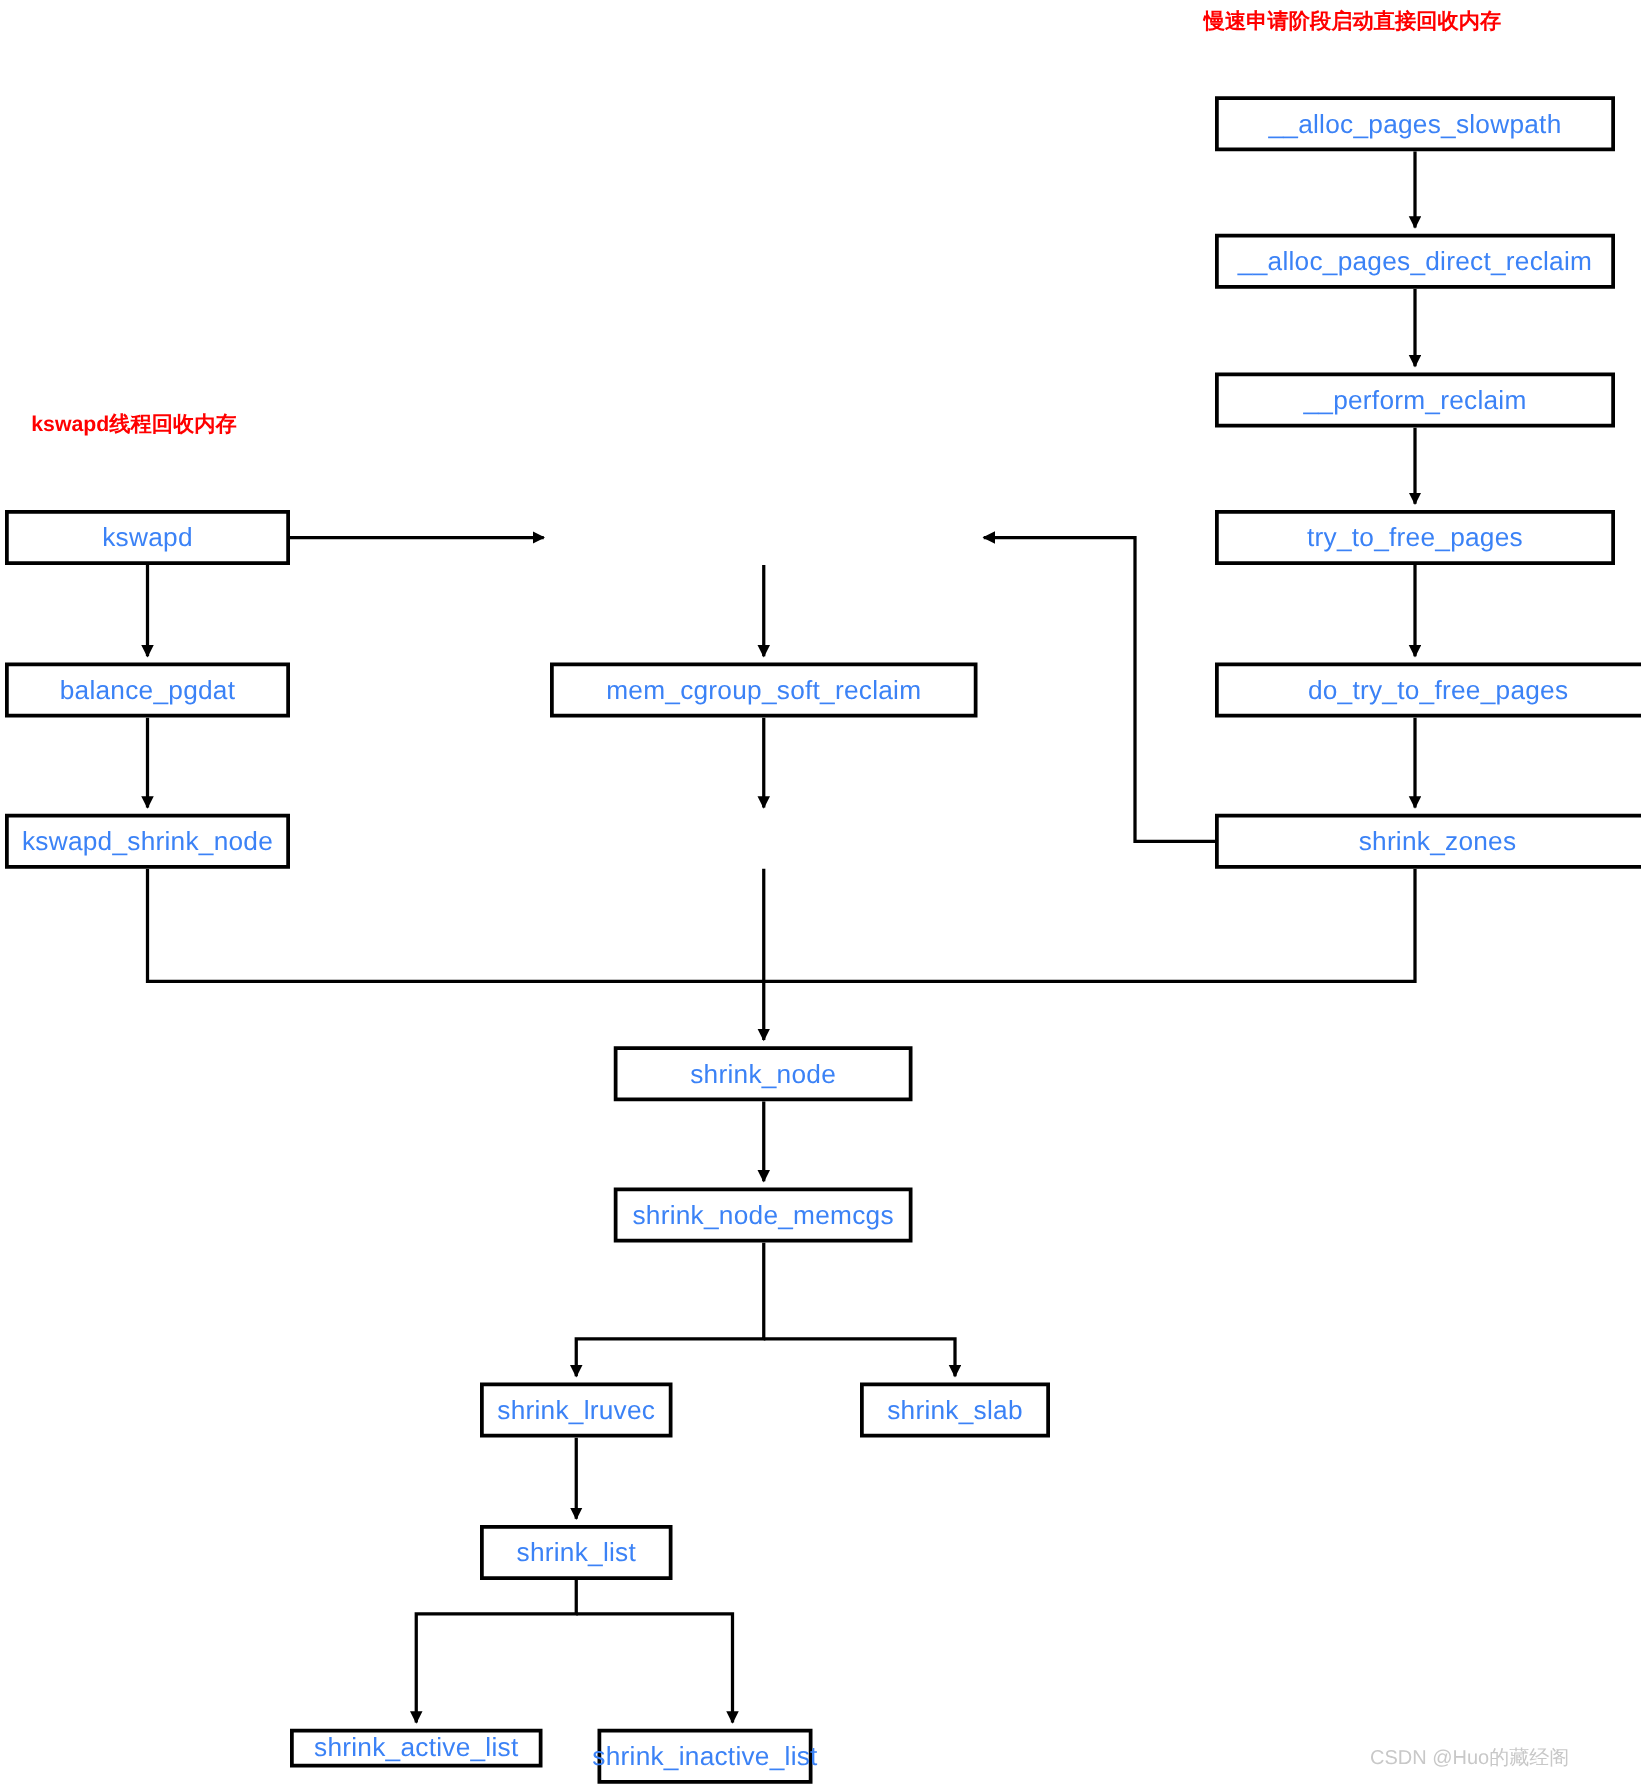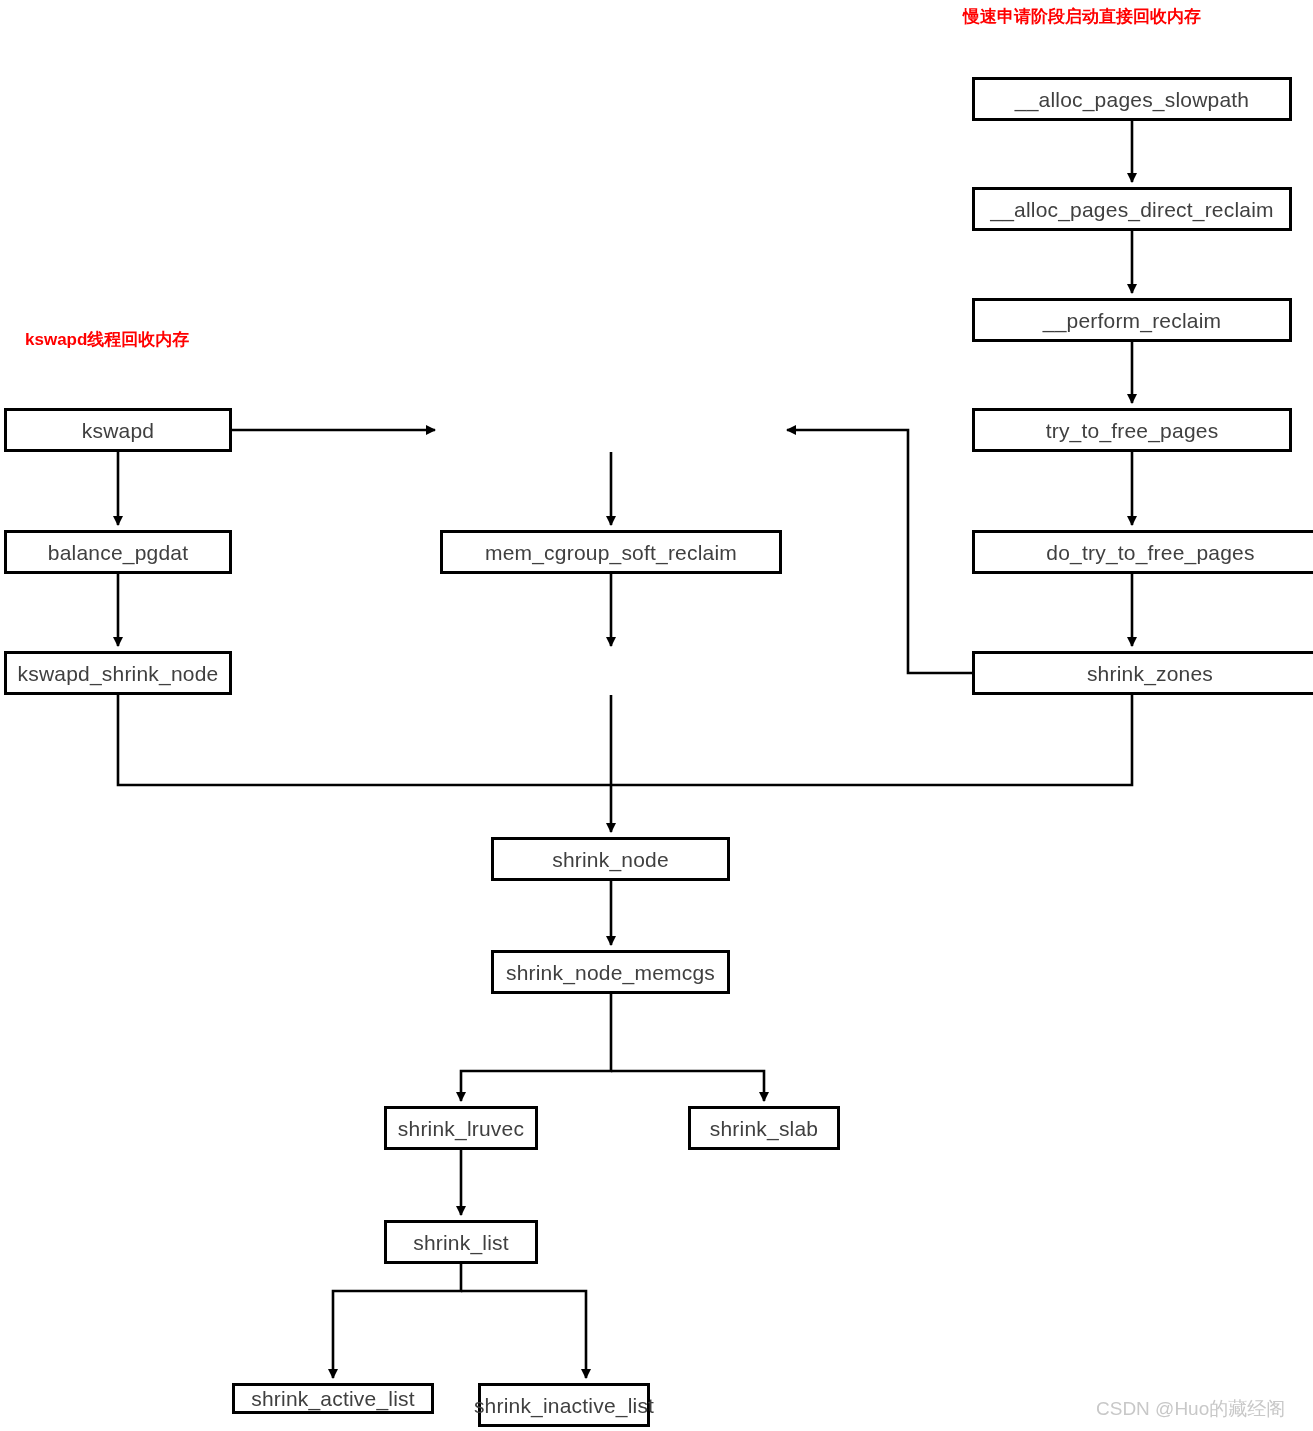--- a/index.html
+++ b/index.html
@@ -24,42 +24,42 @@
     top: 0;
     width: 1313px;
     height: 1431px;
     pointer-events: none;
   }
   .node {
     position: absolute;
     box-sizing: border-box;
     border: 3px solid #000000;
     background: #ffffff;
-    color: #404040;
+    color: #3b82f6;
     display: flex;
     align-items: center;
     justify-content: center;
     font-size: 21px;
     line-height: 1;
     letter-spacing: 0.2px;
     white-space: nowrap;
     z-index: 2;
   }
   .annotation {
     position: absolute;
     color: #ff0000;
     font-size: 17px;
     font-weight: 700;
     white-space: nowrap;
     z-index: 3;
   }
   .watermark {
     position: absolute;
     color: #c8c8c8;
-    font-size: 19px;
+    font-size: 16px;
     white-space: nowrap;
     z-index: 3;
   }
 </style>
 </head>
 <body>
 
 <div id="canvas">
 
   <svg id="edges" viewBox="0 0 1313 1431">

